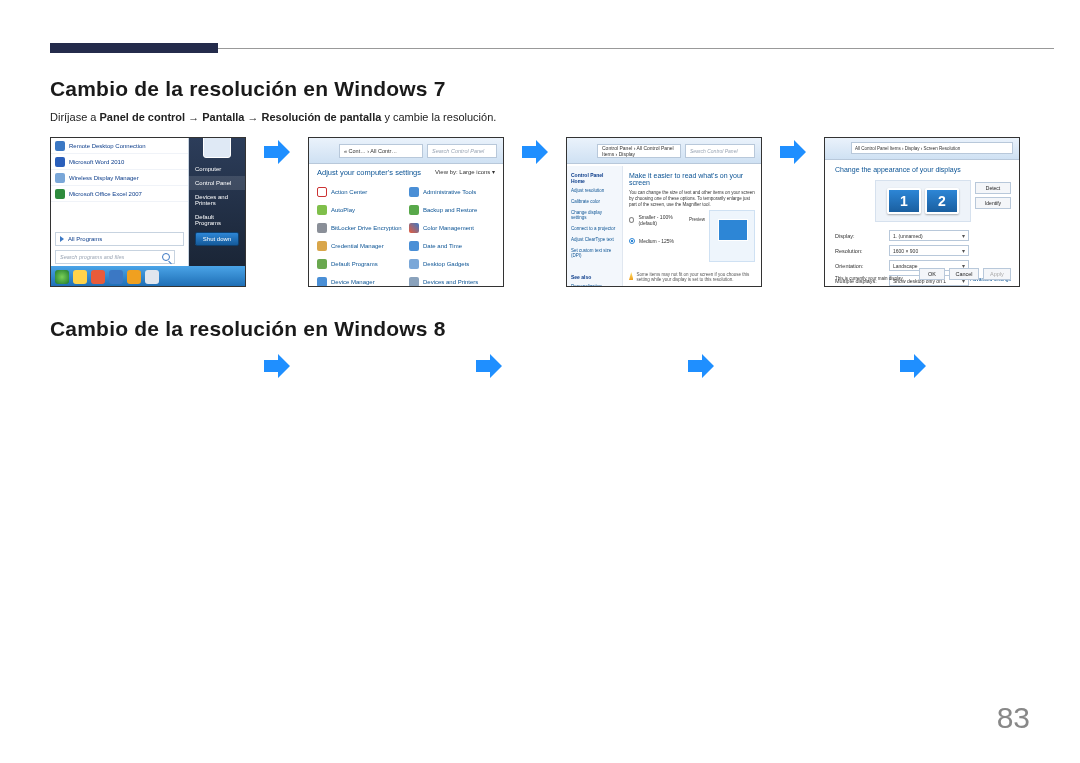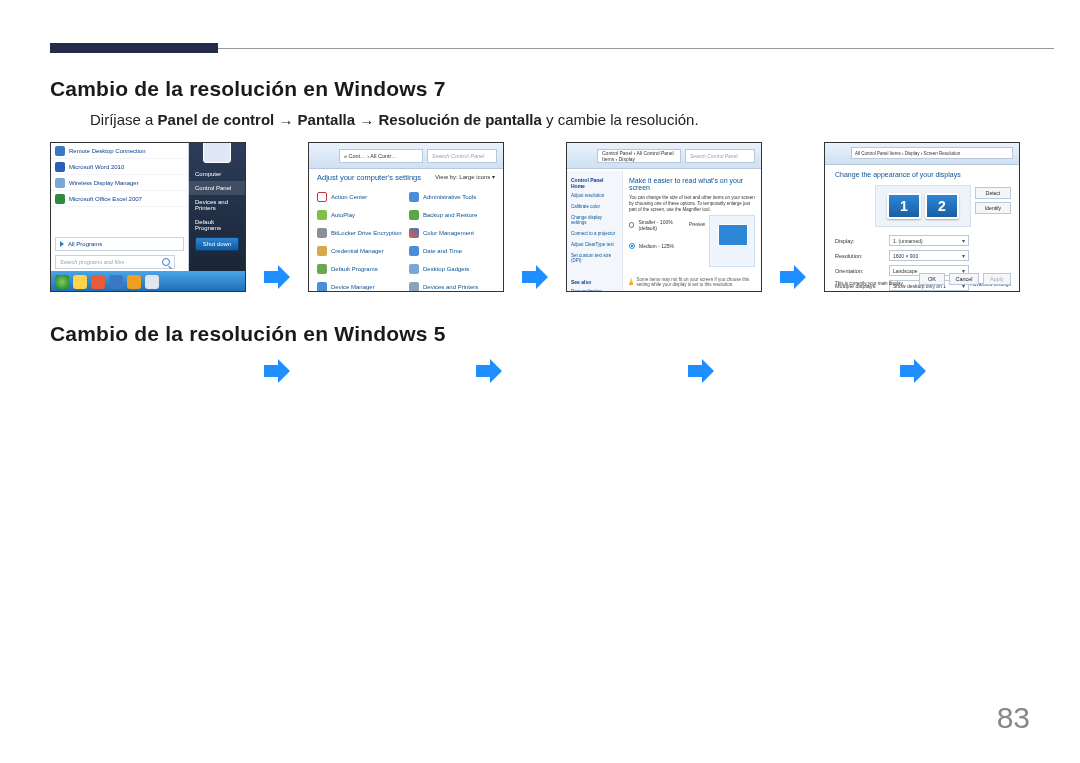--- a/index.html
+++ b/index.html
@@ -30,29 +30,28 @@
     background: #242b4b;
   }
   h2.section-title {
     font-size: 21px;
     font-weight: 600;
     color: #1a1a1a;
     margin: 0 0 10px 0;
     letter-spacing: 0.2px;
   }
   p.lead {
-    font-size: 15px;
+    font-size: 11px;
     color: #222;
     margin-bottom: 14px;
-    margin-left: 40px;
   }
   p.lead b { font-weight: 700; }
   .row {
     display: flex;
-    align-items: flex-end;
+    align-items: flex-start;
     gap: 10px;
     margin-bottom: 30px;
   }
   .thumb {
     width: 196px;
     height: 150px;
     border: 1px solid #333;
     background: linear-gradient(180deg,#eaf2fb 0%,#f7fbff 60%,#dceaf7 100%);
     position: relative;
     overflow: hidden;
@@ -406,21 +405,21 @@
       <div class="okrow" style="bottom:-14px;right:8px;position:absolute">
       </div>
       <div style="position:absolute;right:8px;bottom:6px;display:flex;gap:4px">
         <div class="b" style="width:26px;height:12px;background:#f4f6f9;border:1px solid #b8c8da;font-size:5.5px;display:flex;align-items:center;justify-content:center">OK</div>
         <div class="b" style="width:30px;height:12px;background:#f4f6f9;border:1px solid #b8c8da;font-size:5.5px;display:flex;align-items:center;justify-content:center">Cancel</div>
         <div class="b" style="width:28px;height:12px;background:#f4f6f9;border:1px solid #b8c8da;font-size:5.5px;display:flex;align-items:center;justify-content:center;color:#aaa">Apply</div>
       </div>
     </div>
   </div>
 
-  <h2 class="section-title">Cambio de la resolución en Windows 5</h2>
+  <h2 class="section-title">Cambio de la resolución en Windows 8</h2>
 
   <div class="row">
     <div style="flex:0 0 196px"></div>
     <div class="arrow-wrap">
         <div class="arrow">
           <svg viewBox="0 0 30 30">
             <path d="M2 9 L16 9 L16 3 L28 15 L16 27 L16 21 L2 21 Z" fill="#1f8fff"></path>
           </svg>
         </div>
       </div>

